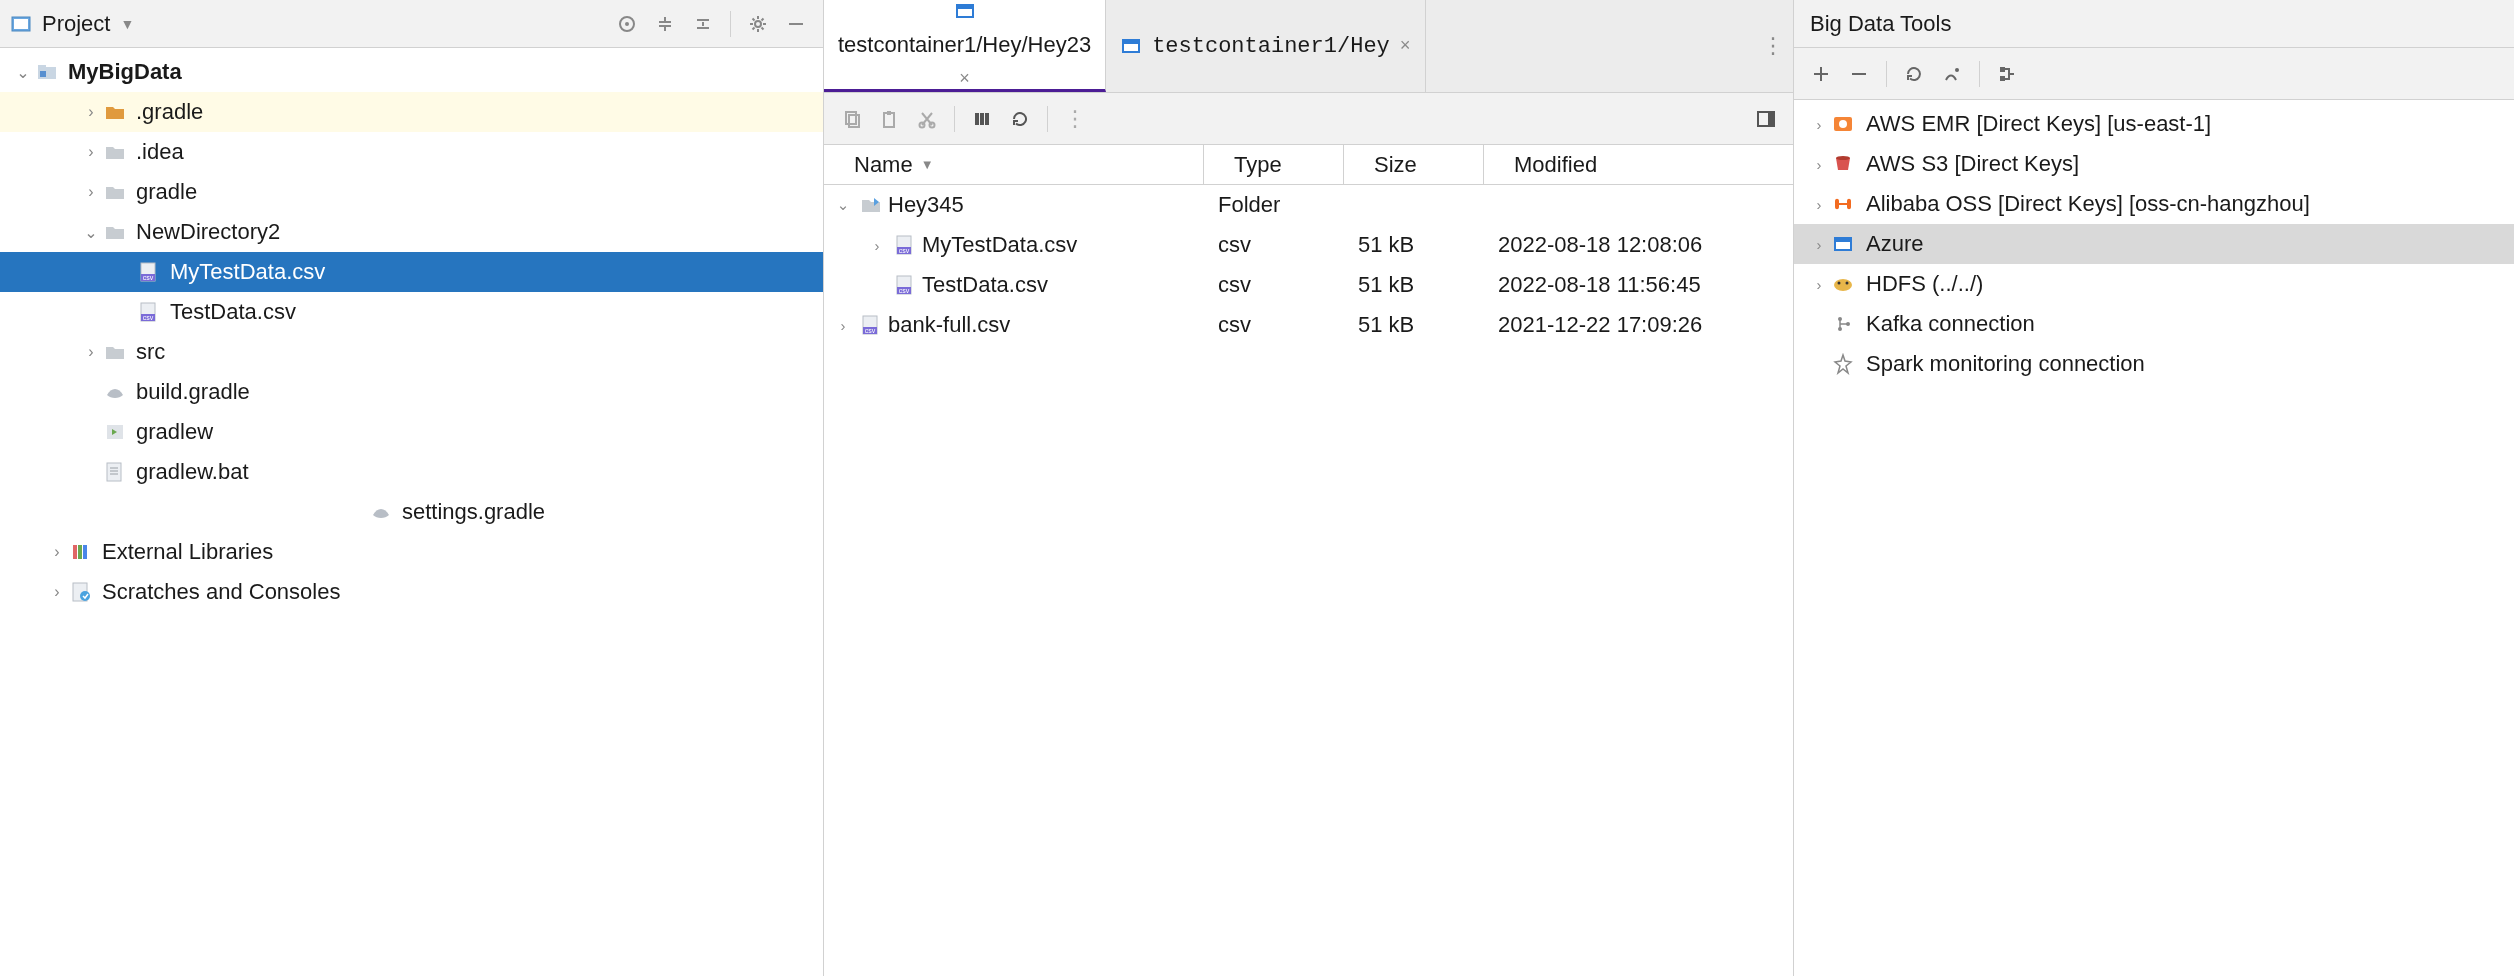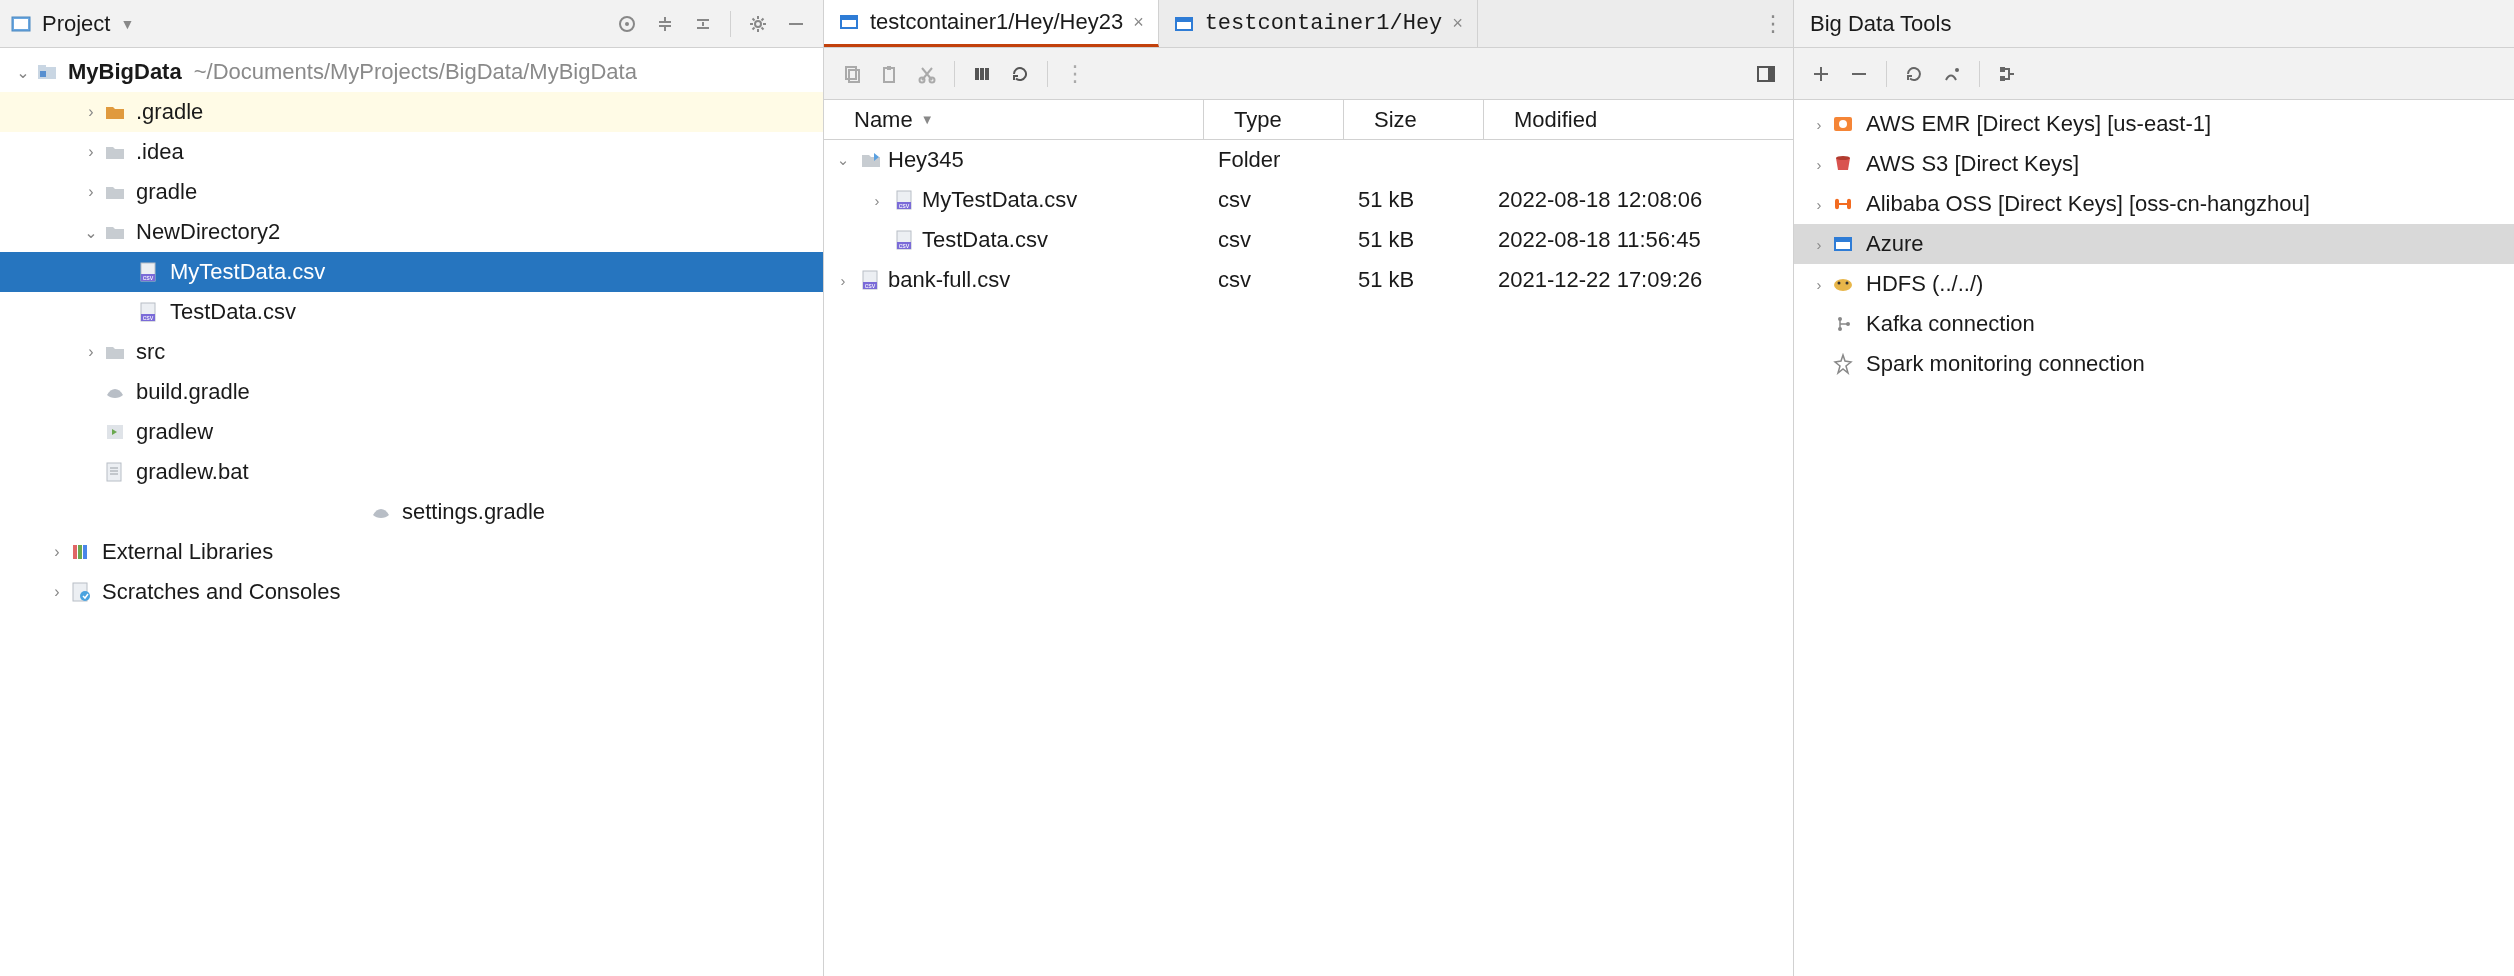--- a/index.html
+++ b/index.html
@@ -117,21 +117,22 @@
   }
   .tab {
     display: flex; align-items:center; gap:10px;
     padding: 0 14px;
     border-right: 1px solid var(--border);
     cursor: pointer;
     max-width: 400px;
   }
   .tab.active {
     background: var(--tab-active);
-    border-bottom: 3px solid #c2410c;
+    border-bottom: 3px solid #4c1d95;
+    flex-direction: column;
   }
   .tab.inactive { background: var(--tab-inactive); font-family: Liberation Mono, monospace; }
   .tab .close { color: var(--muted); font-size: 18px; }
   .tab .ticon {
     width: 22px; height: 22px;
     display:flex; align-items:center; justify-content:center;
   }
   .tab .tlabel {
     white-space: nowrap; overflow: hidden; text-overflow: ellipsis;
   }
@@ -261,21 +262,20 @@
       <div class="trow" style="padding-left:12px">
         <span class="chev">⌄</span>
         <span class="icon">
           <svg width="22" height="22">
               <rect x="2" y="6" width="18" height="12" fill="#c9d6e3"></rect>
               <rect x="2" y="4" width="8" height="4" fill="#c9d6e3"></rect>
               <rect x="4" y="10" width="6" height="6" fill="#578fd0"></rect>
             </svg>
         </span>
         <span class="label bold">MyBigData</span>
-        <span class="path">~/Documents/MyProjects/BigData/MyBigData</span>
       </div>
       <div id="ptree">
           <div class="trow yellow" style="padding-left: 80px;">
             <span class="chev">›</span>
             <span class="icon">
               <svg width="22" height="22">
                 <path d="M2 6h7l2 2h9v10H2z" fill="#e09a3e"></path>
               </svg>
             </span>
             <span class="label">.gradle</span>

